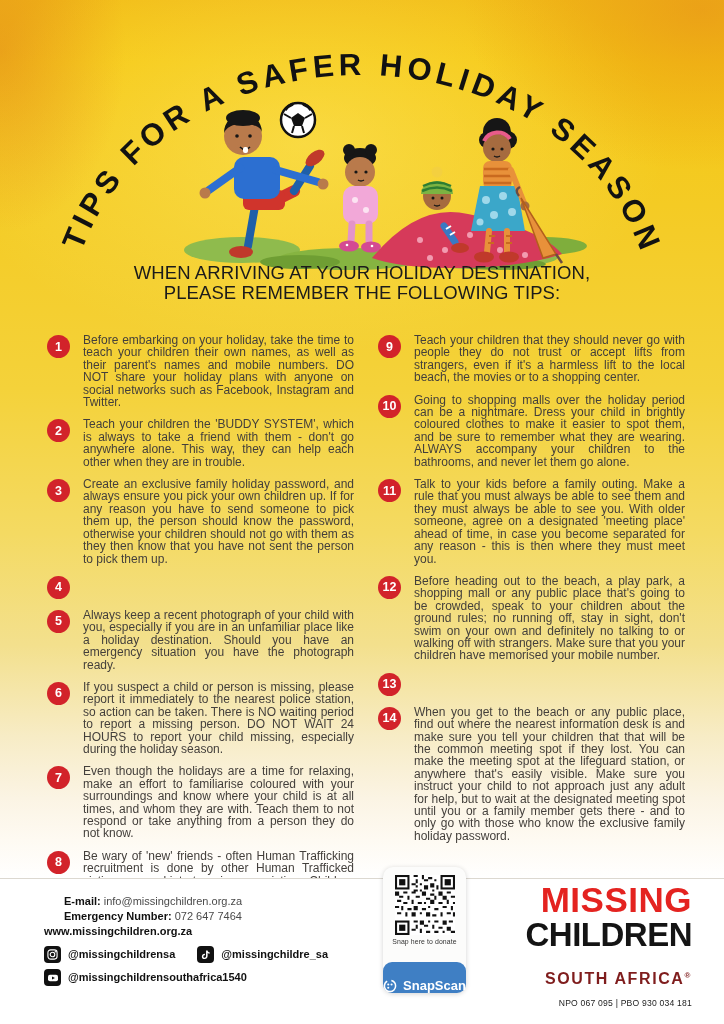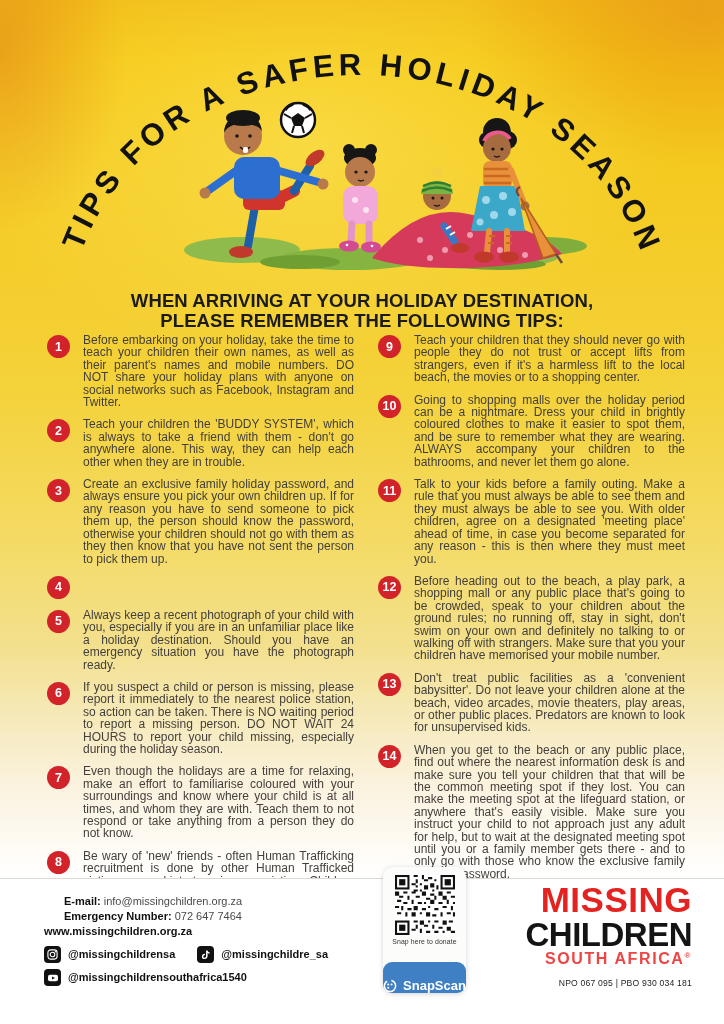--- a/index.html
+++ b/index.html
@@ -9,22 +9,22 @@
     background:
       radial-gradient(ellipse 340px 230px at 97% 1%, rgba(231,146,24,.65), rgba(231,146,24,0) 70%),
       radial-gradient(ellipse 180px 260px at 0% 5%, rgba(222,118,30,.45), rgba(222,118,30,0) 70%),
       radial-gradient(ellipse 520px 300px at 42% 14%, rgba(255,238,110,.45), rgba(255,238,110,0) 70%),
       linear-gradient(180deg,#f2bd16 0%,#f5c713 6%,#f4cb24 20%,#f4d23a 38%,#f4da62 52%,#f3e08d 63%,#f7ecc6 72%,#fbf4e4 78%,#fefaf2 82%,#ffffff 85.8%);
   }
   
   .hero{position:absolute;left:0;top:0;}
   .arc-text{font-family:"Liberation Sans",sans-serif;font-weight:bold;font-size:31px;letter-spacing:4.5px;fill:#121212;}
   
-  .heading{position:absolute;left:0;top:291px;width:100%;text-align:center;
-    font-weight:bold;font-size:18.5px;line-height:19.5px;color:#1b1b1b;letter-spacing:.1px;}
+  .heading{position:absolute;left:0;top:263px;width:100%;text-align:center;
+    font-weight:normal;font-size:18.5px;line-height:19.5px;color:#1b1b1b;letter-spacing:.1px;}
   
   .tips{position:absolute;left:47px;top:334px;width:638px;display:flex;gap:24px;}
   .tips-col{width:307px;}
   .tip{display:flex;gap:13px;margin-bottom:10px;}
   .tip-num{flex:0 0 auto;width:23px;height:23px;border-radius:50%;background:var(--accent-red,#d2232a);
     color:#fff;font-weight:bold;font-size:12.5px;display:flex;align-items:center;justify-content:center;margin-top:1px;}
   .tip-text{margin:0;font-size:12px;line-height:12.4px;color:#433f3b;text-align:justify;}
   
   .footer{position:absolute;left:0;top:878px;width:724px;height:146px;background:#fff;border-top:1px solid #dcd8d0;}
   .contact{position:absolute;left:44px;top:15px;font-size:11px;line-height:15px;color:#1a1a1a;}
@@ -40,21 +40,21 @@
   .qr-card{position:absolute;left:383px;top:-12px;width:83px;height:126px;background:#fcfcfb;border-radius:10px;
     box-shadow:0 1px 5px rgba(0,0,0,.18);text-align:center;}
   .qr-svg{display:block;margin:8px auto 3px auto;}
   .qr-caption{font-size:6.9px;color:#333;letter-spacing:.1px;}
   .snapscan{position:absolute;left:0;bottom:0;width:100%;height:31px;background:var(--snapscan-blue,#3f7fc4);
     border-radius:9px;display:flex;align-items:flex-end;justify-content:center;gap:6px;color:#fff;font-weight:bold;font-size:13px;}
   
   .logo{position:absolute;left:500px;top:3px;width:192px;text-align:right;line-height:1;}
   .logo-l1{color:var(--logo-red,#e42320);font-weight:bold;font-size:35px;letter-spacing:.5px;}
   .logo-l2{color:#141414;font-weight:bold;font-size:33px;letter-spacing:-.5px;margin-top:1px;}
-  .logo-l3{color:#ef4444;font-weight:bold;font-size:16px;letter-spacing:1.6px;margin-top:0;}
+  .logo-l3{color:#7f1d1d;font-weight:bold;font-size:16px;letter-spacing:1.6px;margin-top:20px;}
   .logo-reg{font-size:8px;vertical-align:super;}
   .logo-npo{color:#222;font-size:8.6px;margin-top:12px;letter-spacing:.2px;}
 </style>
 </head>
 <body>
 
 <div class="page">
 
   <svg class="hero" width="724" height="272" viewBox="0 0 724 272">
     <defs>
@@ -214,29 +214,28 @@
       <div class="tip">
           <div class="tip-num">9</div>
           <p class="tip-text">Teach your children that they should never go with people they do not trust or accept lifts from strangers, even if it's a harmless lift to the local beach, the movies or to a shopping center.</p>
         </div>
       <div class="tip">
           <div class="tip-num">10</div>
           <p class="tip-text">Going to shopping malls over the holiday period can be a nightmare. Dress your child in brightly coloured clothes to make it easier to spot them, and be sure to remember what they are wearing. ALWAYS accompany your children to the bathrooms, and never let them go alone.</p>
         </div>
       <div class="tip">
           <div class="tip-num">11</div>
-          <p class="tip-text">Talk to your kids before a family outing. Make a rule that you must always be able to see them and they must always be able to see you. With older children, agree on a designated 'meeting place' ahead of time, in case you become separated for any reason - this is then where they must meet you.</p>
+          <p class="tip-text">Talk to your kids before a family outing. Make a rule that you must always be able to see them and they must always be able to see you. With older someone, agree on a designated 'meeting place' ahead of time, in case you become separated for any reason - this is then where they must meet you.</p>
         </div>
       <div class="tip">
           <div class="tip-num">12</div>
           <p class="tip-text">Before heading out to the beach, a play park, a shopping mall or any public place that's going to be crowded, speak to your children about the ground rules; no running off, stay in sight, don't swim on your own and definitely no talking to or walking off with strangers. Make sure that you your children have memorised your mobile number.</p>
         </div>
       <div class="tip">
           <div class="tip-num">13</div>
-          <p class="tip-text">Don't treat public facilities as a 'convenient babysitter'. Do not leave your children alone at the beach, video arcades, movie theaters, play areas, or other public places. Predators are known to look for unsupervised kids.</p>
         </div>
       <div class="tip">
           <div class="tip-num">14</div>
           <p class="tip-text">When you get to the beach or any public place, find out where the nearest information desk is and make sure you tell your children that that will be the common meeting spot if they lost. You can make the meeting spot at the lifeguard station, or anywhere that's easily visible. Make sure you instruct your child to not approach just any adult for help, but to wait at the designated meeting spot until you or a family member gets there - and to only go with those who know the exclusive family holiday password.</p>
         </div>
     </div>
   </div>
 
   <div class="footer">
 

